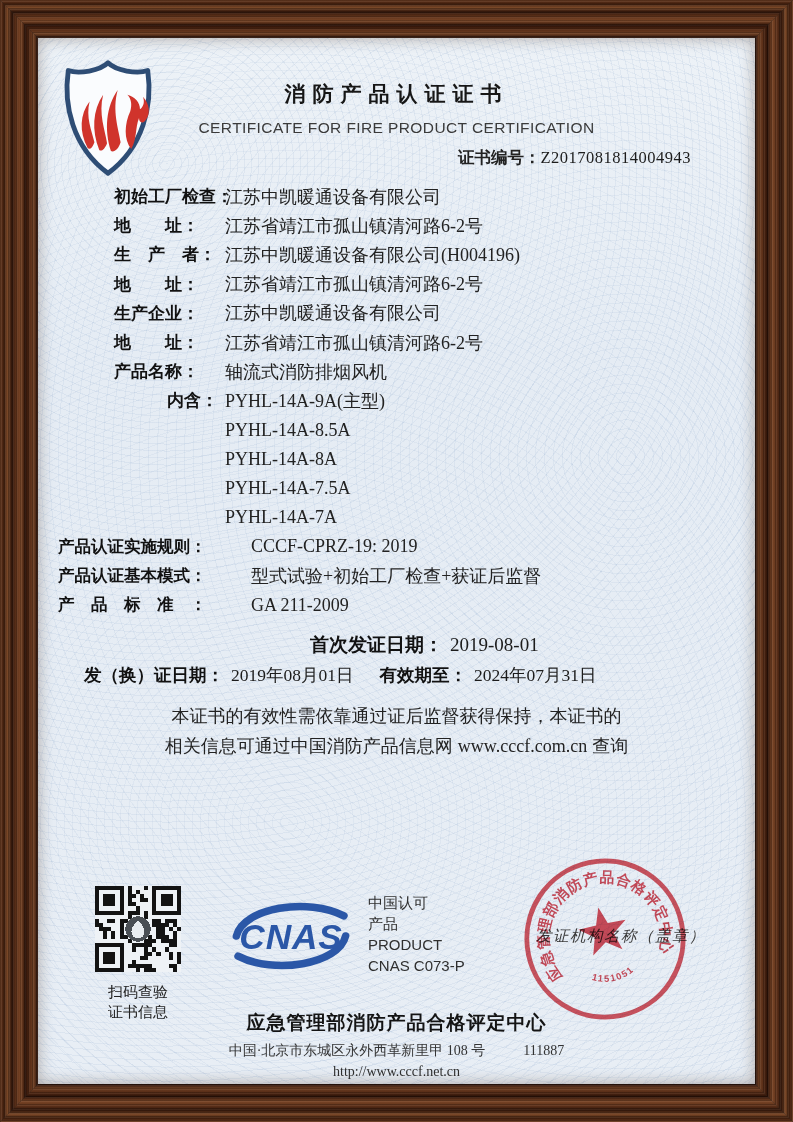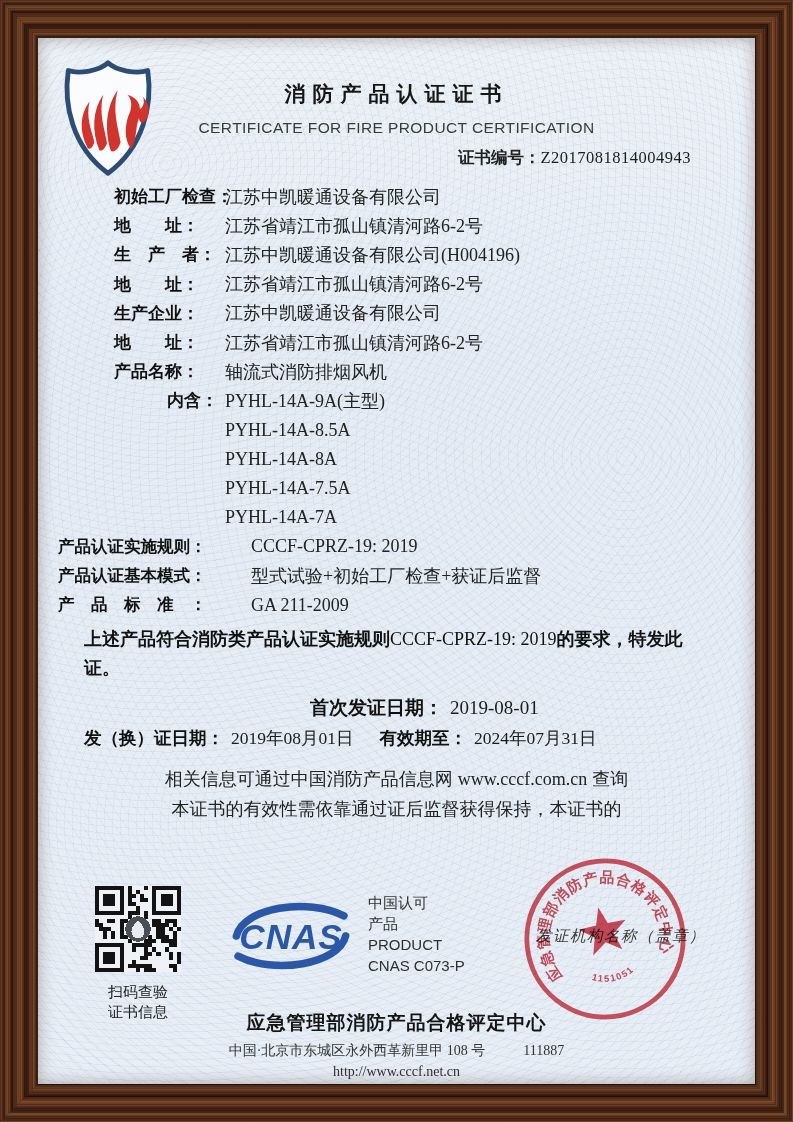--- a/index.html
+++ b/index.html
@@ -171,41 +171,38 @@
       <div class="row long">
           <span class="lbl">产品认证基本模式：</span>
           <span class="val">型式试验+初始工厂检查+获证后监督</span>
         </div>
       <div class="row long">
           <span class="lbl">产　品　标　准　：</span>
           <span class="val">GA 211-2009</span>
         </div>
     </div>
 
-    <div class="statement">
-      <span>上述产品符合消防类产品认证实施规则</span><span class="code">CCCF-CPRZ-19: 2019</span><span>的要求，特发此证。</span>
-    </div>
 
     <div class="first-issue">
       <span class="lab">首次发证日期：</span>
       <span class="dval">2019-08-01</span>
     </div>
     <div class="issue">
       <span class="lab">发（换）证日期：</span>
       <span class="dval">2019年08月01日</span>
       <span class="gap"></span>
       <span class="lab">有效期至：</span>
       <span class="dval">2024年07月31日</span>
     </div>
 
     <div class="notes">
+      <div>本证书的有效性需依靠通过证后监督获得保持，本证书的</div>
       <div>
         <span>相关信息可通过中国消防产品信息网 </span><span class="site">www.cccf.com.cn</span><span> 查询</span>
       </div>
-      <div>本证书的有效性需依靠通过证后监督获得保持，本证书的</div>
     </div>
 
     <div class="qr-block">
       <svg id="qr-svg" viewBox="0 0 21 21" shape-rendering="crispEdges">
           <rect x="8" y="0" width="1" height="1" fill="#131313"></rect>
           <rect x="12" y="0" width="1" height="1" fill="#131313"></rect>
           <rect x="8" y="1" width="1" height="1" fill="#131313"></rect>
           <rect x="10" y="1" width="1" height="1" fill="#131313"></rect>
           <rect x="8" y="2" width="1" height="1" fill="#131313"></rect>
           <rect x="9" y="2" width="1" height="1" fill="#131313"></rect>

